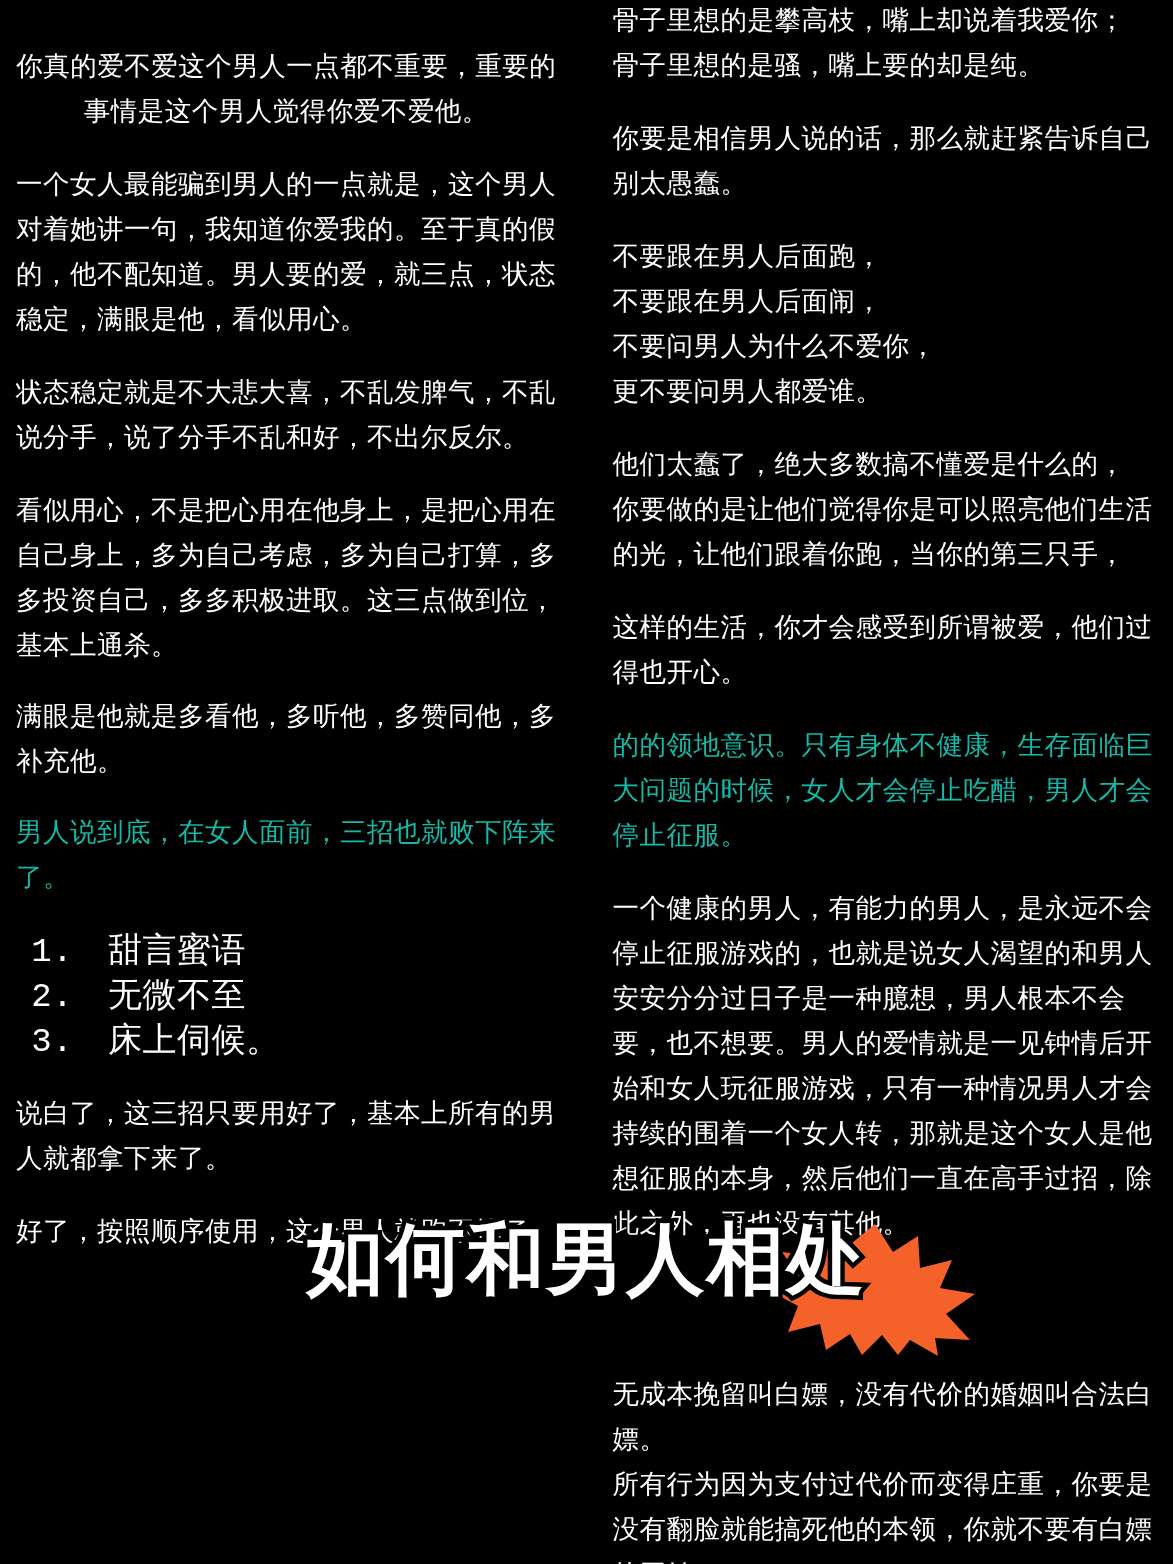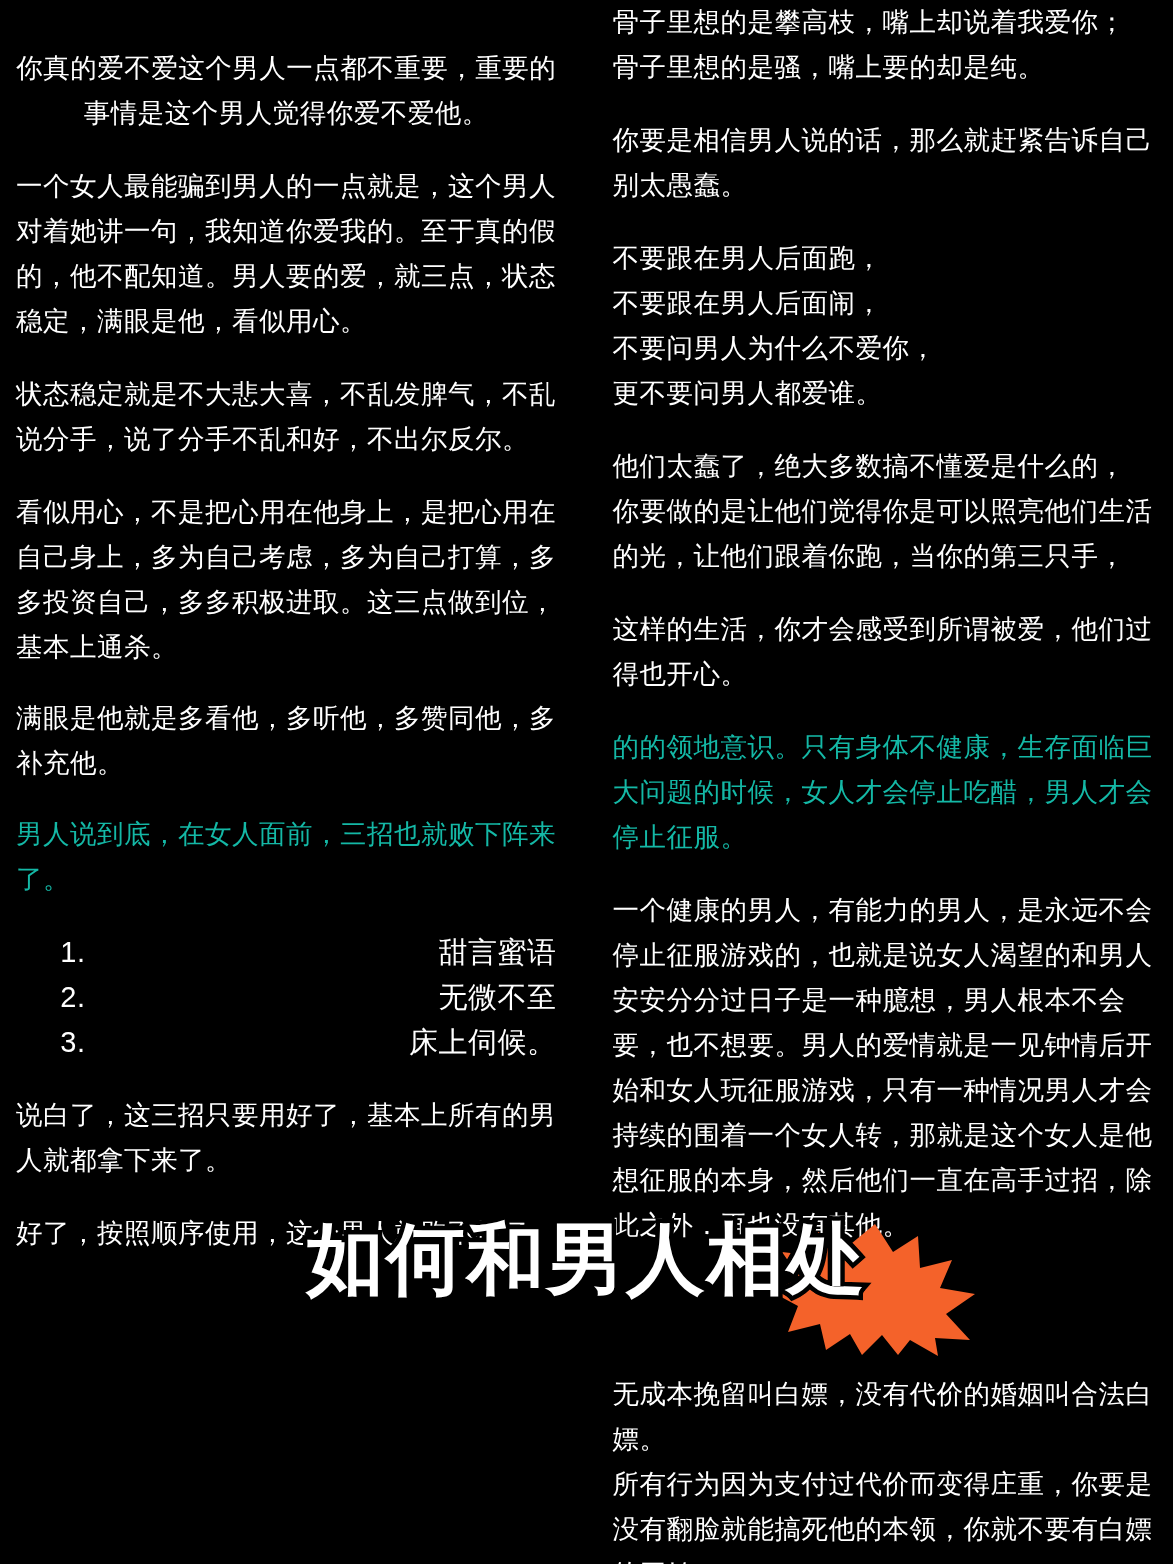--- a/index.html
+++ b/index.html
@@ -20,20 +20,21 @@
     inset: 0;
     display: flex;
     flex-direction: row;
     box-sizing: border-box;
     padding: 0;
   }
   .column {
     box-sizing: border-box;
     width: 50%;
     padding: 0 22px 0 22px;
+    font-family: Liberation Mono, monospace;
   }
   .column.left {
     padding-left: 16px;
     padding-right: 30px;
   }
   .column.right {
     padding-left: 26px;
     padding-right: 18px;
   }
   .para {
@@ -54,24 +55,23 @@
   .para.first-left {
     margin-top: 46px;
     text-align: center;
   }
   .para.first-right {
     margin-top: 0px;
   }
   ol.list {
     margin: 0 0 28px 0;
     padding-left: 78px;
-    font-size: 29px;
+    font-size: 34px;
     line-height: 45px;
     letter-spacing: 0.5px;
-    text-align: right;
   }
   ol.list li {
     margin: 0;
     padding-left: 14px;
   }
   .clipped-top {
     margin-top: -2px;
   }
   .burst {
     position: absolute;

